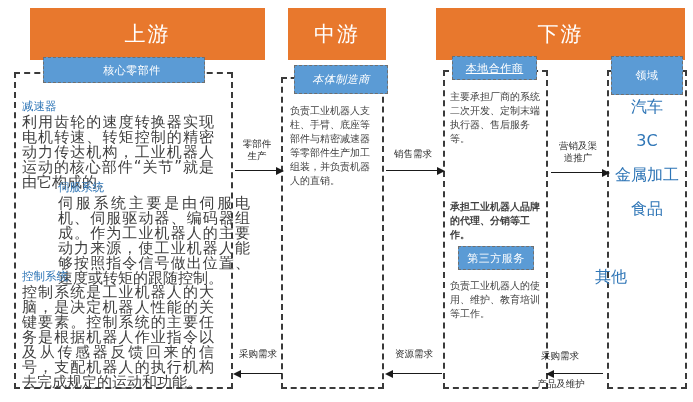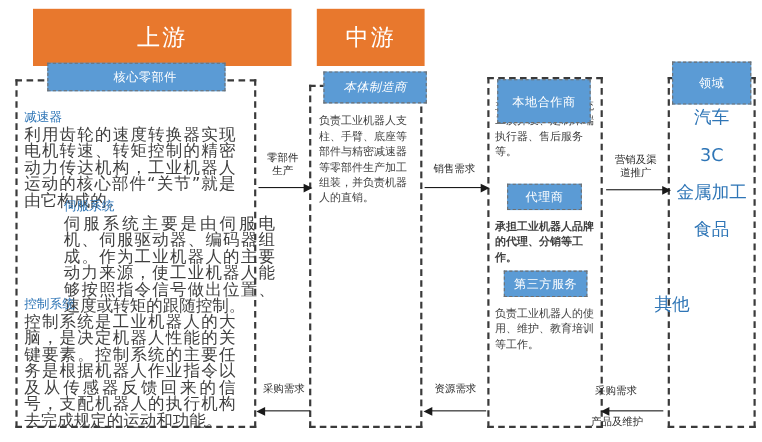--- a/index.html
+++ b/index.html
@@ -103,44 +103,44 @@
 <div id="stage">
 
   <div class="hdr" style="left:30px;top:8px;width:235px;height:52px;">
     <span>上游</span>
   </div>
 
   <div class="hdr" style="left:288px;top:8px;width:98px;height:52px;">
     <span>中游</span>
   </div>
 
+  <div class="hdr" style="left:436px;top:8px;width:249px;height:52px;">
+    <span>下游</span>
+  </div>
 
   <div class="panel" style="left:14px;top:72px;width:219px;height:317px;"></div>
 
   <div class="panel" style="left:281px;top:77px;width:103px;height:312px;"></div>
 
   <div class="panel" style="left:443px;top:70px;width:105px;height:319px;"></div>
 
   <div class="panel" style="left:607px;top:70px;width:80px;height:319px;"></div>
 
   <div class="chip" style="left:43px;top:57px;width:162px;height:26px;padding-left:16px;">
     <span>核心零部件</span>
   </div>
 
   <div class="chip" style="left:294px;top:65px;width:94px;height:29px;font-style:italic;">
     <span>本体制造商</span>
   </div>
 
-  <div class="chip" style="left:452px;top:72px;width:85px;height:40px;">
+  <div class="chip" style="left:452px;top:56px;width:85px;height:24px;text-decoration:underline;">
     <span>本地合作商</span>
   </div>
 
-  <div class="chip" style="left:461px;top:167px;width:68px;height:24px;">
-    <span>代理商</span>
-  </div>
 
   <div class="chip" style="left:458px;top:246px;width:76px;height:24px;">
     <span>第三方服务</span>
   </div>
 
   <div class="chip" style="left:611px;top:56px;width:72px;height:39px;">
     <span>领域</span>
   </div>
 
   <div class="blk" style="left:22px;top:98px;width:192px;">

